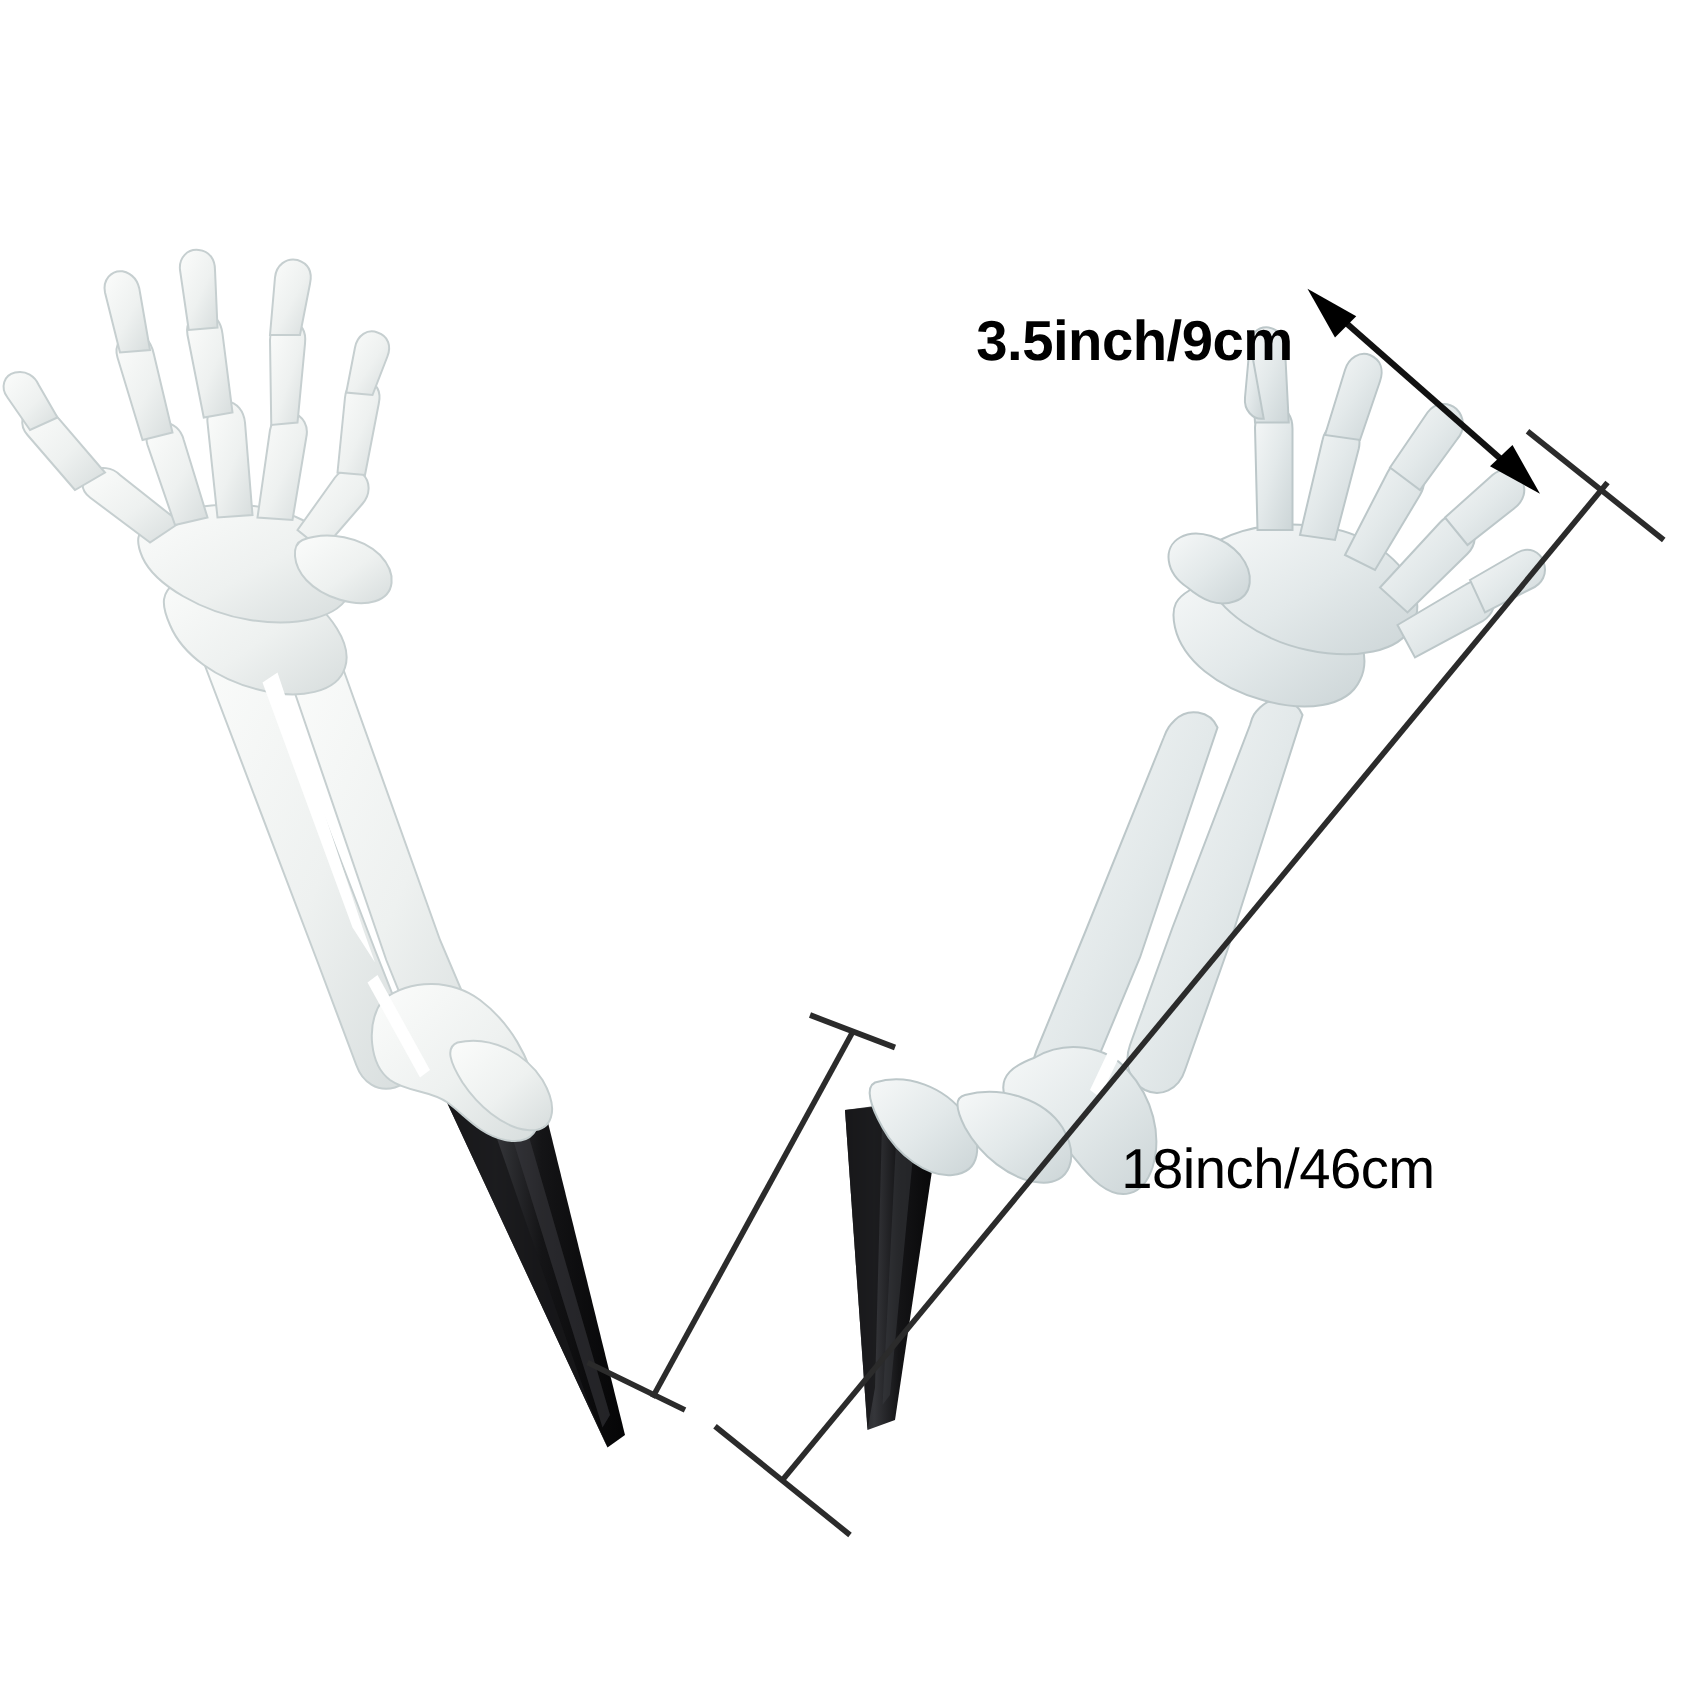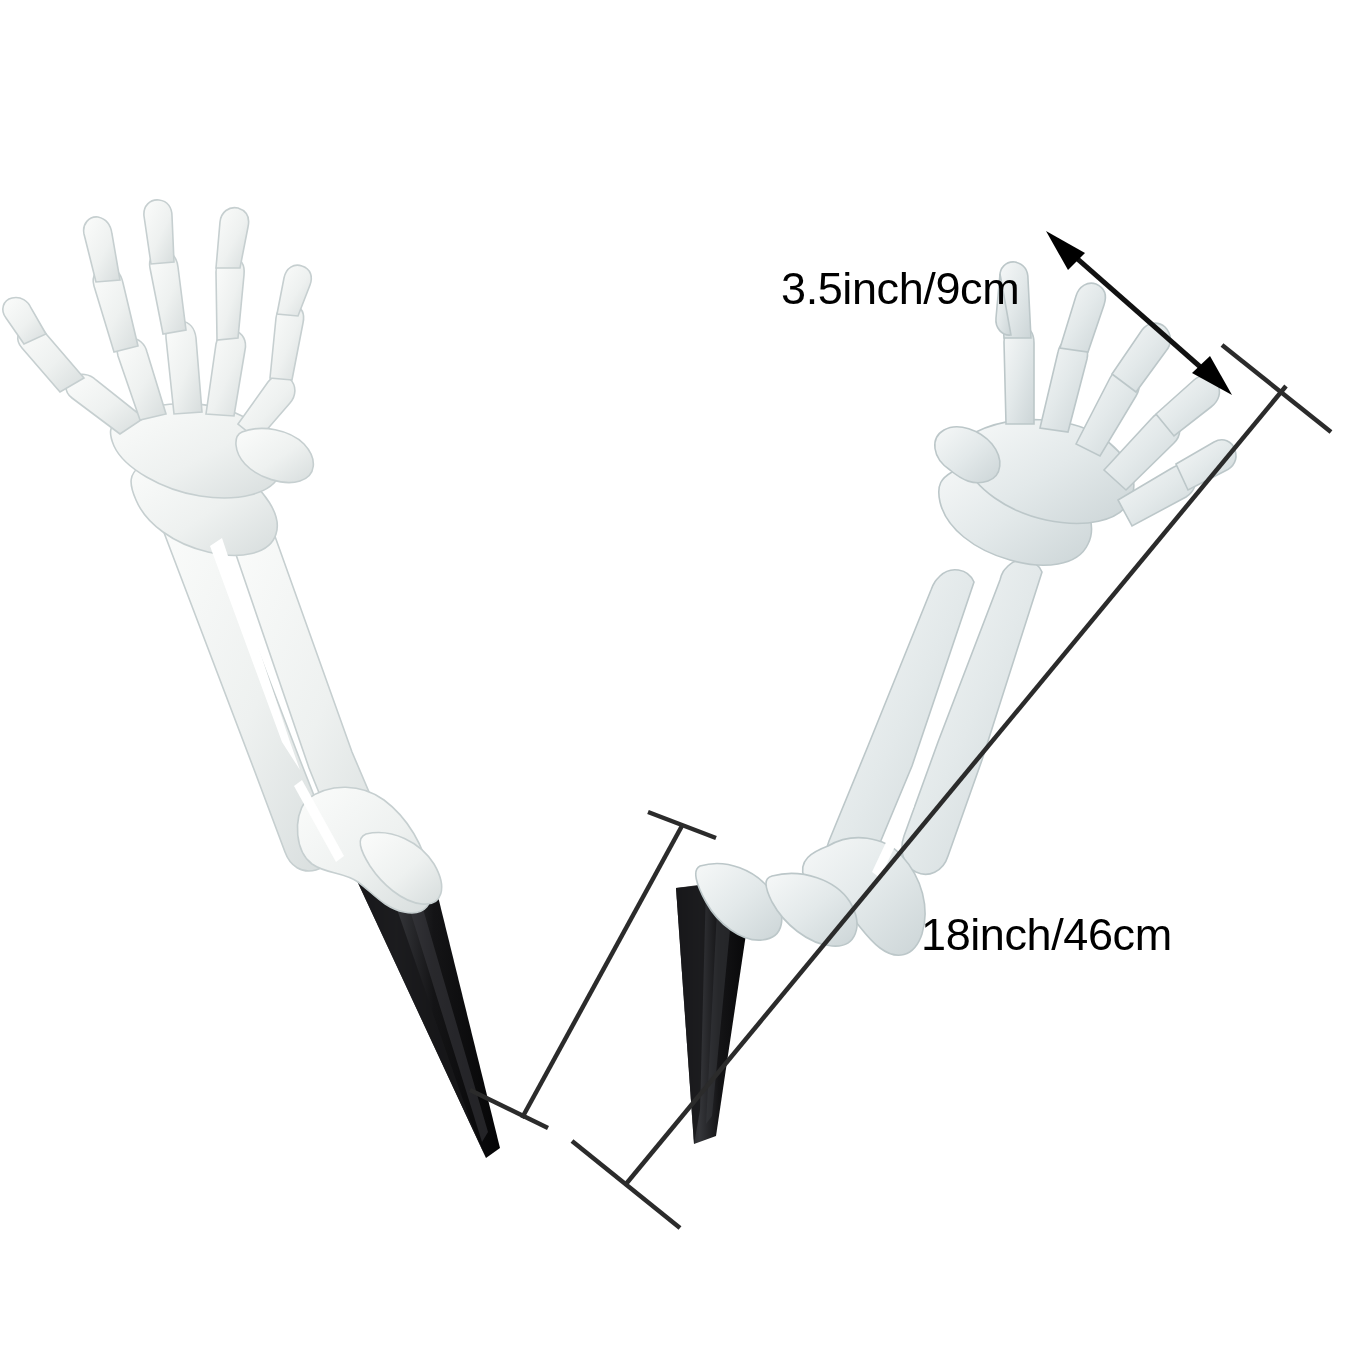--- a/index.html
+++ b/index.html
@@ -27,30 +27,31 @@
     position: absolute;
     color: #000000;
     font-family: "Liberation Sans", sans-serif;
     font-weight: 400;
     white-space: pre;
     line-height: 1.18;
     letter-spacing: -0.4px;
   }
   #label-width {
     left: 781px;
-    top: 262px;
+    top: 246px;
     font-size: 45px;
+    font-weight: bold;
   }
   #label-stake {
     left: 447px;
     top: 836px;
     font-size: 45px;
   }
   #label-length {
-    left: 921px;
+    left: 897px;
     top: 908px;
     font-size: 45px;
   }
 </style>
 </head>
 <body>
 
 <div id="stage">
 
   <svg id="artboard" viewBox="0 0 1352 1352" xmlns="http://www.w3.org/2000/svg">

